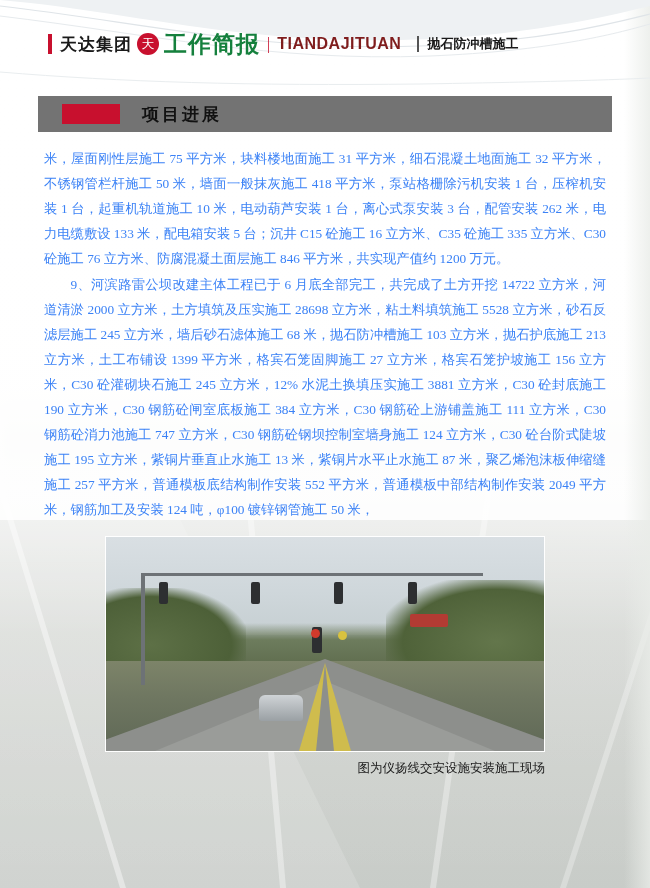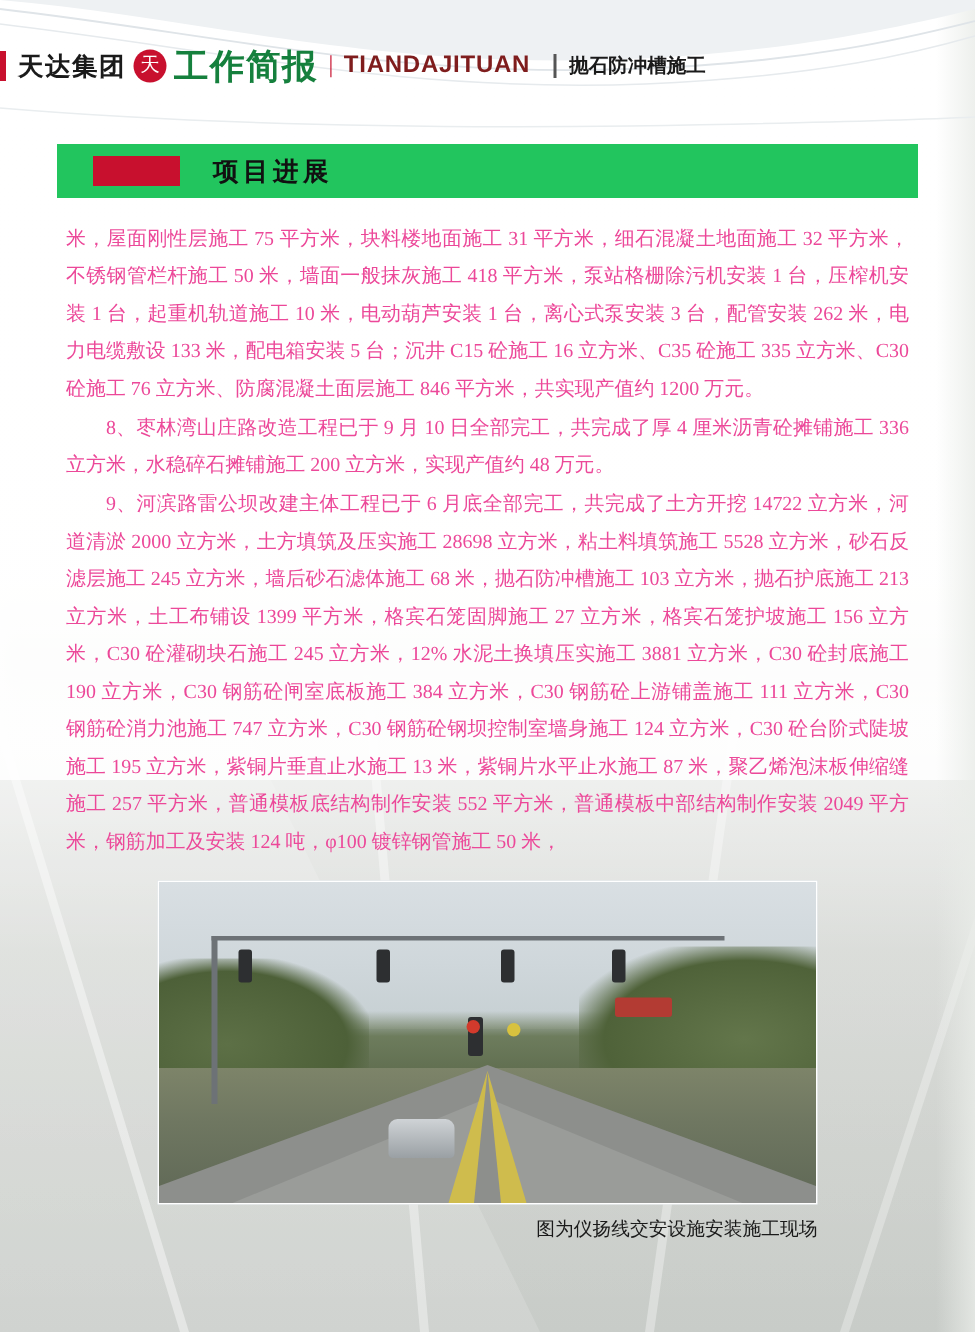--- a/index.html
+++ b/index.html
@@ -57,20 +57,21 @@
     left: 0; right: 0; top: 0;
     height: 520px;
     background: linear-gradient(180deg, rgba(255,255,255,0.98) 0%, rgba(255,255,255,0.97) 55%, rgba(255,255,255,0.88) 100%);
   }
 
   
   .header {
     position: relative;
     z-index: 3;
     height: 88px;
+    padding-left: 48px;
     display: flex;
     align-items: center;
   }
   .header-swoosh {
     position: absolute;
     left: 0; top: 0;
     width: 650px;
     height: 88px;
     overflow: hidden;
     z-index: -1;
@@ -130,21 +131,21 @@
     color: #1a1a1a;
     font-family: "DejaVu Sans", "Liberation Sans", sans-serif;
   }
 
   
   .section-band {
     position: relative;
     z-index: 3;
     margin: 8px 38px 0 38px;
     height: 36px;
-    background: #22c55e;
+    background: #737373;
     display: flex;
     align-items: center;
   }
   .band-block {
     width: 58px;
     height: 20px;
     background: #c8102e;
     margin-left: 24px;
   }
   .band-title {
@@ -158,21 +159,21 @@
 
   
   .content {
     position: relative;
     z-index: 3;
     margin: 14px 44px 0 44px;
   }
   .para {
     font-size: 13.3px;
     line-height: 25px;
-    color: #ec4899;
+    color: #3b82f6;
     text-align: justify;
     text-justify: inter-ideograph;
     margin: 0 0 1px 0;
     font-family: "Liberation Serif", "DejaVu Serif", serif;
   }
   .para.indent { text-indent: 2em; }
 
   
   .photo-wrap {
     position: relative;
@@ -311,21 +312,20 @@
   <span class="hdr-issue">抛石防冲槽施工</span>
 </div>
 
 <div class="section-band">
   <div class="band-block"></div>
   <div class="band-title">项目进展</div>
 </div>
 
 <div class="content">
   <p class="para">米，屋面刚性层施工 75 平方米，块料楼地面施工 31 平方米，细石混凝土地面施工 32 平方米，不锈钢管栏杆施工 50 米，墙面一般抹灰施工 418 平方米，泵站格栅除污机安装 1 台，压榨机安装 1 台，起重机轨道施工 10 米，电动葫芦安装 1 台，离心式泵安装 3 台，配管安装 262 米，电力电缆敷设 133 米，配电箱安装 5 台；沉井 C15 砼施工 16 立方米、C35 砼施工 335 立方米、C30 砼施工 76 立方米、防腐混凝土面层施工 846 平方米，共实现产值约 1200 万元。</p>
-  <p class="para indent">8、枣林湾山庄路改造工程已于 9 月 10 日全部完工，共完成了厚 4 厘米沥青砼摊铺施工 336 立方米，水稳碎石摊铺施工 200 立方米，实现产值约 48 万元。</p>
   <p class="para indent">9、河滨路雷公坝改建主体工程已于 6 月底全部完工，共完成了土方开挖 14722 立方米，河道清淤 2000 立方米，土方填筑及压实施工 28698 立方米，粘土料填筑施工 5528 立方米，砂石反滤层施工 245 立方米，墙后砂石滤体施工 68 米，抛石防冲槽施工 103 立方米，抛石护底施工 213 立方米，土工布铺设 1399 平方米，格宾石笼固脚施工 27 立方米，格宾石笼护坡施工 156 立方米，C30 砼灌砌块石施工 245 立方米，12% 水泥土换填压实施工 3881 立方米，C30 砼封底施工 190 立方米，C30 钢筋砼闸室底板施工 384 立方米，C30 钢筋砼上游铺盖施工 111 立方米，C30 钢筋砼消力池施工 747 立方米，C30 钢筋砼钢坝控制室墙身施工 124 立方米，C30 砼台阶式陡坡施工 195 立方米，紫铜片垂直止水施工 13 米，紫铜片水平止水施工 87 米，聚乙烯泡沫板伸缩缝施工 257 平方米，普通模板底结构制作安装 552 平方米，普通模板中部结构制作安装 2049 平方米，钢筋加工及安装 124 吨，φ100 镀锌钢管施工 50 米，</p>
 </div>
 
 <div class="photo-wrap">
   <div class="photo">
     <div class="ph-sky"></div>
     <div class="ph-treeline"></div>
     <div class="ph-treeL"></div>
     <div class="ph-treeR"></div>
     <div class="ph-ground"></div>

